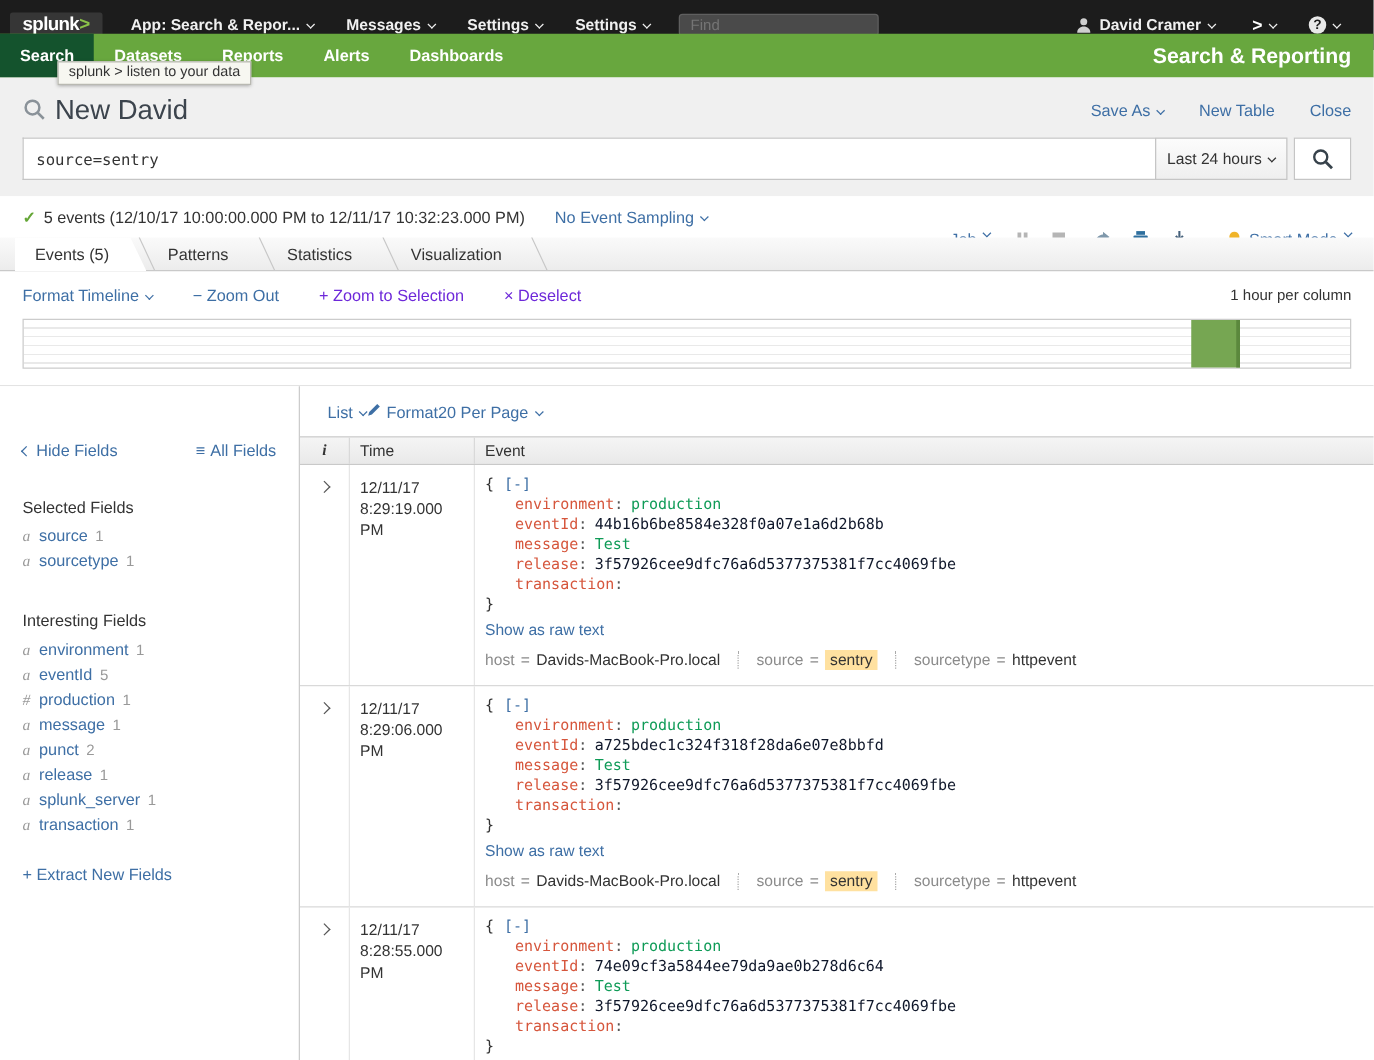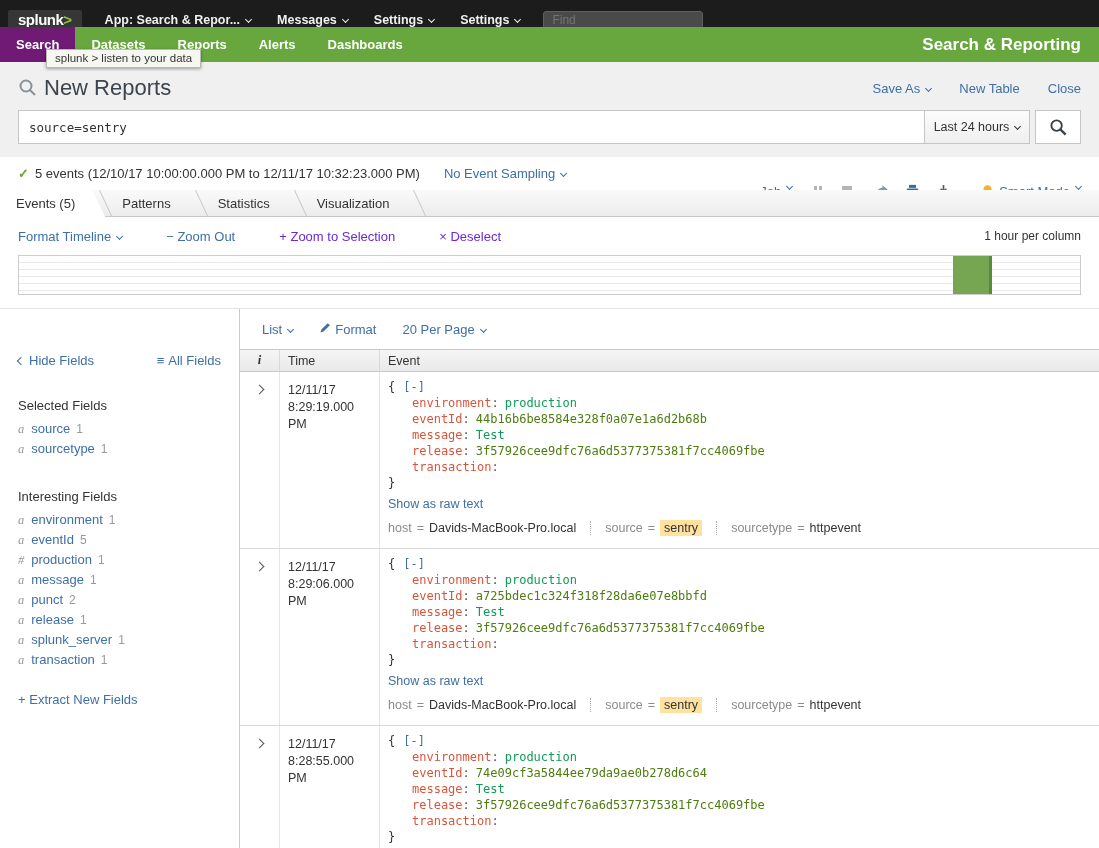--- a/index.html
+++ b/index.html
@@ -24,21 +24,21 @@
   .topitem { display:flex; align-items:center; padding:0 13px; height:100%; font-size:12.5px; font-weight:bold; color:#f0f0f0; cursor:pointer; }
   #find-input { background:#4a4a4a; border:1px solid #5f5f5f; border-radius:3px; color:#c9c9c9; height:18px; width:160px; margin-left:10px; padding:0 8px; font-size:12px; font-family:"Liberation Sans",sans-serif; }
   #topbar-right { margin-left:auto; display:flex; align-items:center; padding-right:14px; }
   .icon-svg { display:inline-block; vertical-align:middle; }
   #prompt-icon { font-weight:bold; font-size:14px; color:#fff; margin-left:4px; }
   #help-icon { display:inline-flex; width:14px; height:14px; border-radius:50%; background:#e8e8e8; color:#1c1c1c; font-weight:bold; font-size:11px; align-items:center; justify-content:center; }
 
   
   #greennav { position:absolute; left:0; top:27px; width:1099px; height:35px; background:#68a73e; display:flex; align-items:stretch; }
   .navitem { display:flex; align-items:center; padding:0 16px; color:#fff; font-weight:bold; font-size:13px; cursor:pointer; }
-  .navitem.active { background:#701a75; }
+  .navitem.active { background:#14532d; }
   #app-title { margin-left:auto; display:flex; align-items:center; padding-right:18px; color:#fff; font-size:17px; font-weight:bold; }
   #tooltip { position:absolute; left:46px; top:49px; z-index:30; background:#f7f7f1; border:1px solid #b9b9b2; box-shadow:0 1px 3px rgba(0,0,0,0.35); padding:2px 8px 3px 8px; font-size:11.5px; color:#333; white-space:nowrap; }
 
   
   #headersec { position:absolute; left:0; top:62px; width:1099px; height:95px; background:#f0f0f0; }
   #titlerow { display:flex; align-items:center; padding:13px 18px 9px 18px; }
   #page-title { font-size:22px; color:#3c444d; font-weight:normal; margin-left:6px; }
   #header-links { margin-left:auto; display:flex; gap:28px; font-size:13px; }
   #searchrow { display:flex; padding:0 18px; height:34px; }
   #search-query { flex:1; border:1px solid #c5c5c5; border-right:none; background:#fff; font-family:"DejaVu Sans Mono",monospace; font-size:12.5px; color:#333; padding:0 10px; }
@@ -48,61 +48,61 @@
   
   #statusrow { position:absolute; left:0; top:157px; width:1099px; height:33px; background:#fff; display:flex; align-items:center; padding:0 18px; font-size:13px; }
   #check { color:#65a637; font-weight:bold; margin-right:6px; }
   #sampling { margin-left:24px; }
   #status-right { margin-left:auto; display:flex; align-items:center; }
   .jobctl { display:inline-flex; align-items:flex-start;margin-top:35px; }
   #pause-icon span { display:inline-block; width:3px; height:10px; background:#b5b5b5; margin-right:2px; }
   #stop-icon { display:inline-block; width:10px; height:10px; background:#b5b5b5; }
 
   
-  #tabbar { position:absolute; left:0; top:190px; width:1099px; height:27px; background:linear-gradient(#fafafa,#ececec); border-bottom:1px solid #c9c9c9; display:flex; align-items:stretch; }
+  #tabbar { position:absolute; left:0; top:190px; width:1099px; height:27px; background:linear-gradient(#fafafa,#ececec); border-bottom:1px solid #c9c9c9; display:flex; align-items:stretch; padding-left:12px; }
   .tab { display:flex; align-items:center; padding:0 30px 0 16px; font-size:13px; color:#333; cursor:pointer; position:relative; }
   .tab.active { background:#fff; clip-path:polygon(0 0, calc(100% - 13px) 0, 100% 100%, 0 100%); margin-bottom:-1px; }
   .tabsep { width:1px; background:#c6c6c6; transform:skewX(25deg); }
 
   
-  #tlcontrols { position:absolute; left:0; top:217px; width:1099px; height:38px; display:flex; align-items:center; padding:0 18px; font-size:13px; gap:44px; }
+  #tlcontrols { position:absolute; left:0; top:217px; width:1099px; height:38px; display:flex; align-items:center; padding:0 18px; font-size:13px; gap:32px; }
   #tl-scale { margin-left:auto; color:#333; font-size:12px; }
   #tlbox { position:absolute; left:18px; top:255px; width:1063px; height:40px; border:1px solid #ccc; background:repeating-linear-gradient(to bottom, #ffffff 0px, #ffffff 6px, #e9e9e9 6px, #e9e9e9 7px); }
   #tlbar { position:absolute; left:934px; top:0; bottom:0; width:39px; background:#76a652; border-right:3px solid #5b883d; cursor:pointer; }
   #lower-divider { position:absolute; left:0; top:308px; width:1099px; height:1px; background:#e3e3e3; }
 
   
   #sidebar { position:absolute; left:0; top:309px; width:240px; height:539px; border-right:1px solid #ccc; padding-top:44px; background:#fff; }
   #fieldtoprow { display:flex; justify-content:space-between; padding:0 18px; font-size:13px; }
   .fieldheading { padding:0 18px; margin-top:30px; margin-bottom:6px; color:#333; font-size:13px; }
   .fielditem { padding:0 18px; line-height:20px; font-size:13px; cursor:pointer; }
   .ftype { font-family:"Liberation Serif",serif; font-style:italic; color:#999; font-size:12.5px; margin-right:7px; }
   .fcount { color:#999; font-size:12px; margin-left:6px; }
   #extract { padding:0 18px; margin-top:22px; font-size:13px; }
   #allfields-icon { font-size:13px; margin-right:4px; }
 
   
   #eventspanel { position:absolute; left:240px; top:309px; width:859px; height:539px; background:#fff; }
-  #evcontrols { height:40px; display:flex; align-items:center; gap:26px; padding-left:22px; font-size:13px; }
+  #evcontrols { height:40px; display:flex; align-items:center; padding-left:22px; font-size:13px; }
   #evheader { display:grid; grid-template-columns:40px 100px 1fr; height:23px; background:linear-gradient(#f5f5f5,#e9e9e9); border-top:1px solid #c9c9c9; border-bottom:1px solid #c9c9c9; font-size:12.5px; color:#333; }
   #evheader > div { display:flex; align-items:center; padding:0 8px; border-right:1px solid #d9d9d9; }
   #evheader > div:last-child { border-right:none;text-align:center; }
   #evheader .hinfo { justify-content:center; font-family:"Liberation Serif",serif; font-style:italic; font-weight:bold; }
   .erow { display:grid; grid-template-columns:40px 100px 1fr; border-bottom:1px solid #d9d9d9; min-height:158px; }
   .erow > div { border-right:1px solid #e6e6e6; }
   .erow > div:last-child { border-right:none; }
   .cell-expand { display:flex; justify-content:center; padding-top:14px; cursor:pointer; }
   .cell-time { padding:10px 8px; font-size:12.5px; line-height:17px; color:#333; }
   .cell-event { padding:7px 10px 0 8px; }
   .json { font-family:"DejaVu Sans Mono",monospace; font-size:12px; line-height:16px; }
   .jline.ind { padding-left:24px; }
   .jkey { color:#d6563c; }
   .jcolon { color:#555; }
   .jv-green { color:#0f9b57; margin-left:6px; }
-  .jv-teal { color:#4d7c0f; margin-left:6px; }
+  .jv-teal { color:#0f172a; margin-left:6px; }
   .brace { color:#333; }
   .collapse { color:#3e6fa5; cursor:pointer; margin-left:8px; }
   .showraw { display:inline-block; margin-top:6px; font-size:12.5px; }
   .metarow { margin-top:9px; padding-bottom:12px; font-size:12.5px; color:#333; display:flex; align-items:center; }
   .mlabel { color:#8b8b8b; }
   .meq { color:#8b8b8b; margin:0 5px; }
   .mval { color:#333; cursor:pointer; }
   .mval.hl { background:#ffe1a0; padding:1px 4px; }
   .metasep { border-left:1px dotted #aaa; height:14px; margin:0 14px; }
 </style>
@@ -121,20 +121,38 @@
     </div>
   <div class="topitem">
       <span>Settings</span>
       <span class="cv cv-sm"></span>
     </div>
   <div class="topitem">
       <span>Settings</span>
       <span class="cv cv-sm"></span>
     </div>
   <input id="find-input" placeholder="Find" style="">
+  <div id="topbar-right">
+    <div class="topitem">
+      <svg class="icon-svg" width="14" height="14" viewBox="0 0 16 16">
+          <circle cx="8" cy="5" r="3.2" fill="#cfcfcf"></circle>
+          <path d="M2 15c0-3.4 2.7-5.6 6-5.6s6 2.2 6 5.6z" fill="#cfcfcf"></path>
+        </svg>
+      <span style="margin-left:6px">David Cramer</span>
+        <span class="cv cv-sm"></span>
+    </div>
+    <div class="topitem">
+        <span id="prompt-icon">&gt;</span>
+        <span class="cv cv-sm"></span>
+      </div>
+    <div class="topitem">
+        <span id="help-icon">?</span>
+        <span class="cv cv-sm"></span>
+      </div>
+  </div>
 </div>
 
 <div id="greennav">
   <div class="navitem active">
       <span>Search</span>
     </div>
   <div class="navitem">
       <span>Datasets</span>
     </div>
   <div class="navitem">
@@ -151,21 +169,21 @@
     </div>
 </div>
 <div id="tooltip">splunk &gt; listen to your data</div>
 
 <div id="headersec">
   <div id="titlerow">
     <svg width="20" height="20" viewBox="0 0 20 20">
         <circle cx="8" cy="8" r="5.5" fill="none" stroke="#8a9299" stroke-width="2"></circle>
         <line x1="12.2" y1="12.2" x2="17" y2="17" stroke="#8a9299" stroke-width="2"></line>
       </svg>
-    <span id="page-title">New Reports</span>
+    <span id="page-title">New David</span>
     <div id="header-links">
       <span class="link"><span>Save As</span><span class="cv cv-sm"></span></span>
       <span class="link">New Table</span>
       <span class="link">Close</span>
     </div>
   </div>
   <div id="searchrow">
     <input id="search-query" value="source=sentry" style="">
     <div id="timepicker">
         <span>Last 24 hours</span>

